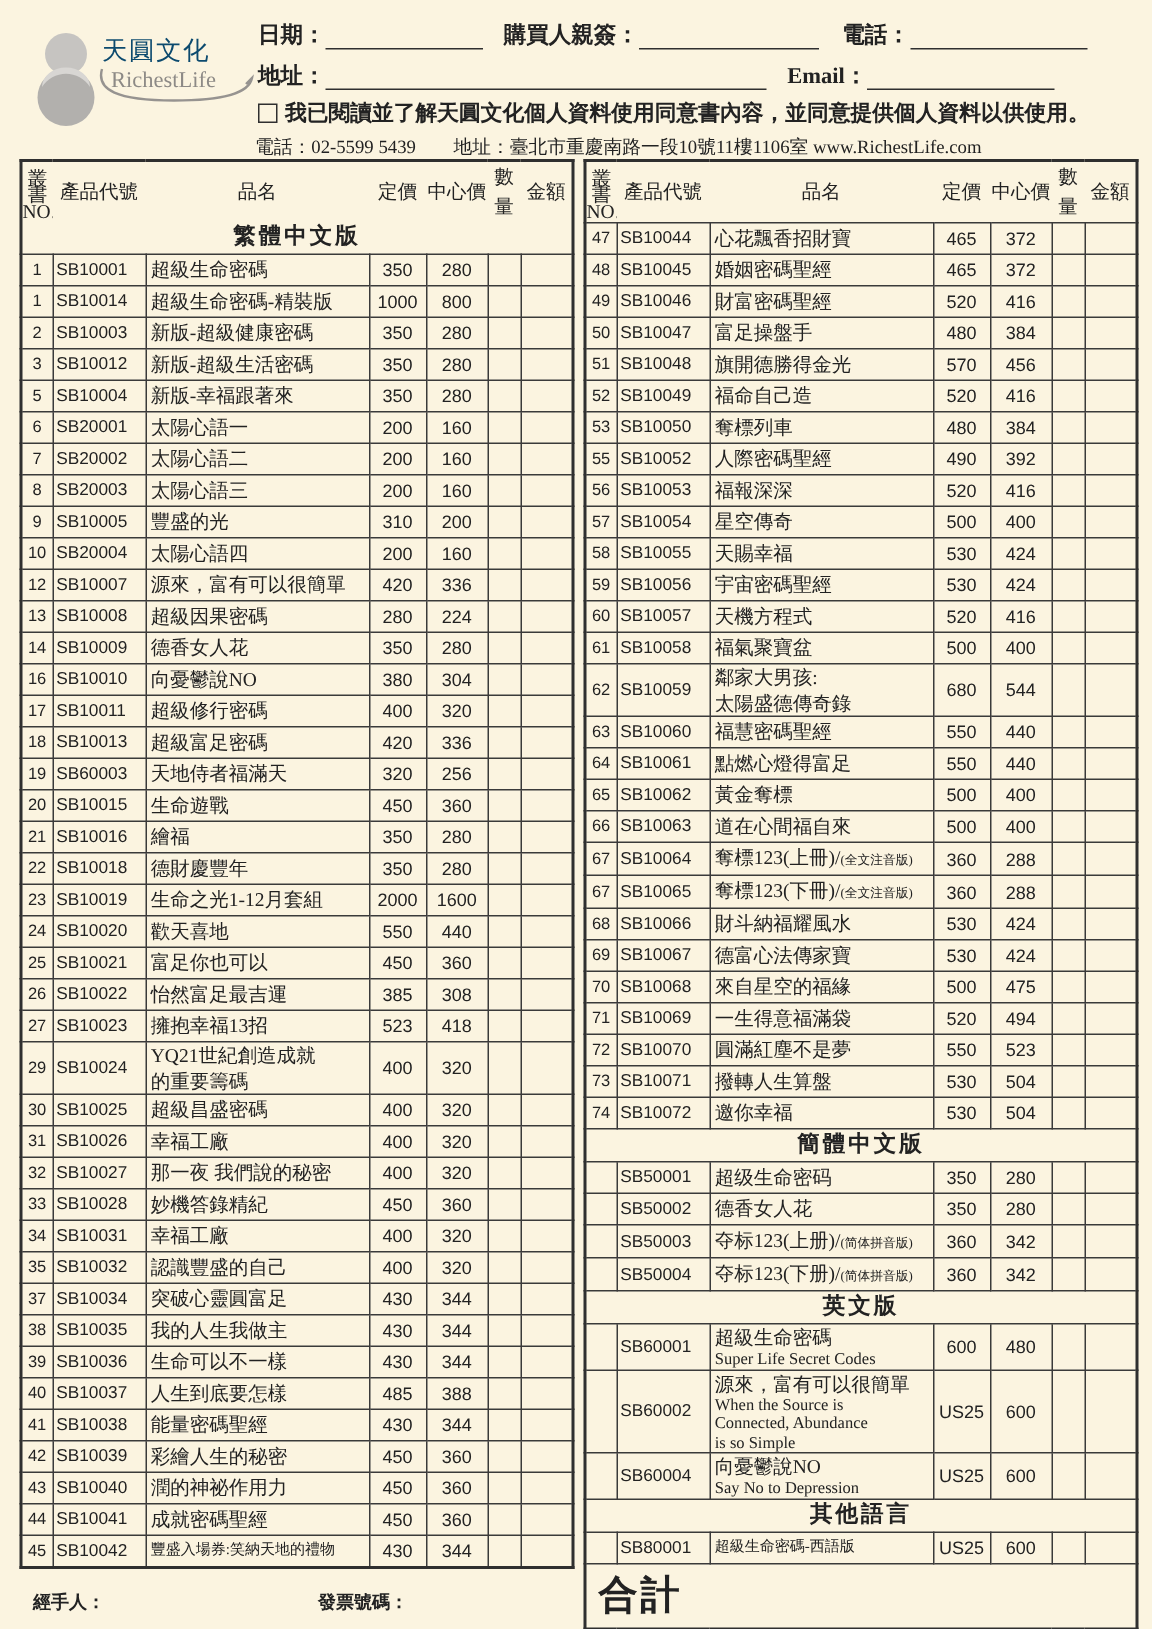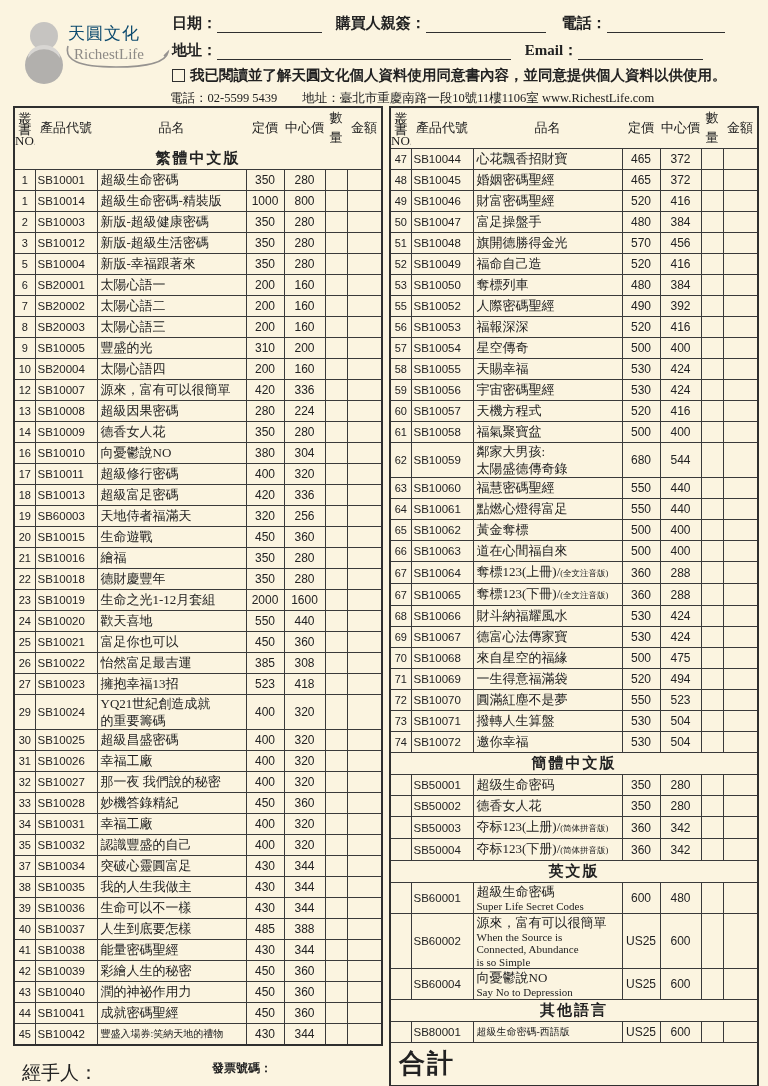--- a/index.html
+++ b/index.html
@@ -46,21 +46,21 @@
   td.c-name-cell { font-size:13px; text-align:left; padding-left:3px; line-height:20px; white-space:nowrap;}
   td.c-name-cell.sm { font-size:10px; letter-spacing:0; }
   td.c-num-cell { font-family:"Liberation Sans", sans-serif; font-size:12px; text-align:center; height:20px; line-height:20px;}
   .nline { line-height:17px; white-space:nowrap; }
   .nline.en { font-size:11px; line-height:12.5px; }
   .sfx { font-size:8.5px; }
   td.total-cell { border-left:none !important; border-right:none !important;
     font-size:26px; font-weight:bold; height:44px; padding-left:8px; vertical-align:middle; letter-spacing:2px;}
 
   
-  .footer-line { position:absolute; left:22px; top:1060px; font-size:19px; font-weight:normal; }
+  .footer-line { position:absolute; left:22px; top:1060px; font-size:12px; font-weight:bold; }
   .invoice-label { position:absolute; left:212px; top:1060px; font-size:12px; font-weight:bold; }
 </style>
 </head>
 <body>
 
 <div class="sheet">
 
   <div class="logo">
     <svg class="logo-circles" width="52" height="76" viewBox="0 0 52 76">
       <circle cx="26" cy="18" r="14" fill="#c6c4c1"></circle>

